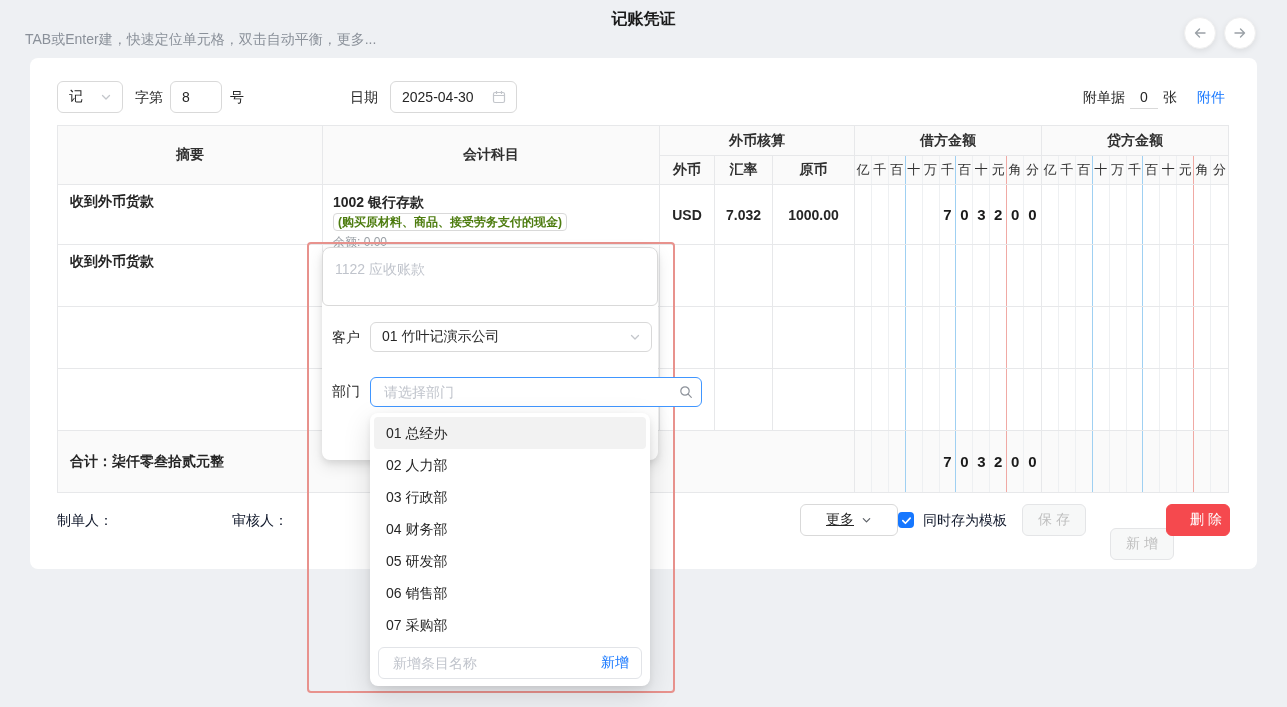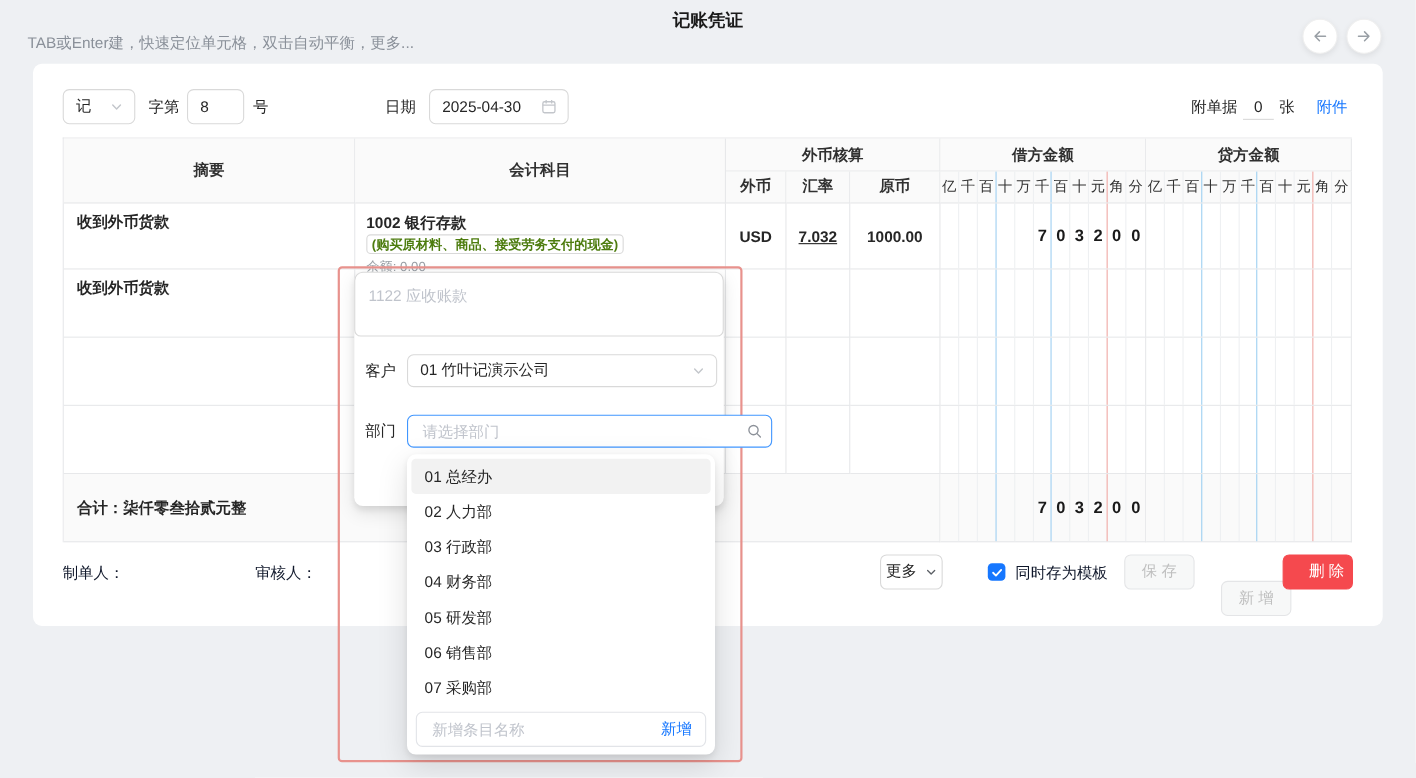--- a/index.html
+++ b/index.html
@@ -214,21 +214,21 @@
         <span class="dcell">分</span>
       </div>
 
     <div class="summary-cell" style="grid-row:3;">收到外币货款</div>
     <div class="cell-pad" style="grid-row:3;">
       <div class="account-line1">1002 银行存款</div>
       <div><span class="account-tag">(购买原材料、商品、接受劳务支付的现金)</span></div>
       <div class="balance-line nowrap"><span>余额: </span><span class="balance-val">0.00</span></div>
     </div>
     <div class="c-center" style="grid-row:3;">USD</div>
-    <div class="c-center" style="grid-row:3;text-decoration:underline;">7.032</div>
+    <div class="c-center" style="grid-row:3;">7.032</div>
     <div class="c-center" style="grid-row:3;">1000.00</div>
     <div class="amount-cell digit-data" style="grid-row:3;">
         <span class="dcell"></span>
         <span class="dcell"></span>
         <span class="dcell"></span>
         <span class="dcell"></span>
         <span class="dcell"></span>
         <span class="dcell">7</span>
         <span class="dcell">0</span>
         <span class="dcell">3</span>
@@ -371,21 +371,21 @@
         <span class="dcell"></span>
         <span class="dcell"></span>
         <span class="dcell"></span>
         <span class="dcell"></span>
       </div>
   </div>
 
   <span class="abs foot-label" style="left:27px;">制单人：</span>
   <span class="abs foot-label" style="left:202px;">审核人：</span>
 
-  <div class="abs btn" style="left:770px; top:446px; width:57px; gap:7px;">
+  <div class="abs btn" style="left:770px; top:446px; width:98px; gap:7px;text-decoration:underline;">
     <span>更多</span>
     <span>
       <svg width="11" height="11" viewBox="0 0 12 12">
           <path d="M2.5 4 L6 7.5 L9.5 4" stroke="#5c6066" stroke-width="1.3" fill="none" stroke-linecap="round" stroke-linejoin="round"></path>
         </svg>
     </span>
   </div>
   <div class="abs checkbox" style="left:868px; top:454px;">
     <span>
       <svg width="11" height="11" viewBox="0 0 12 12">

